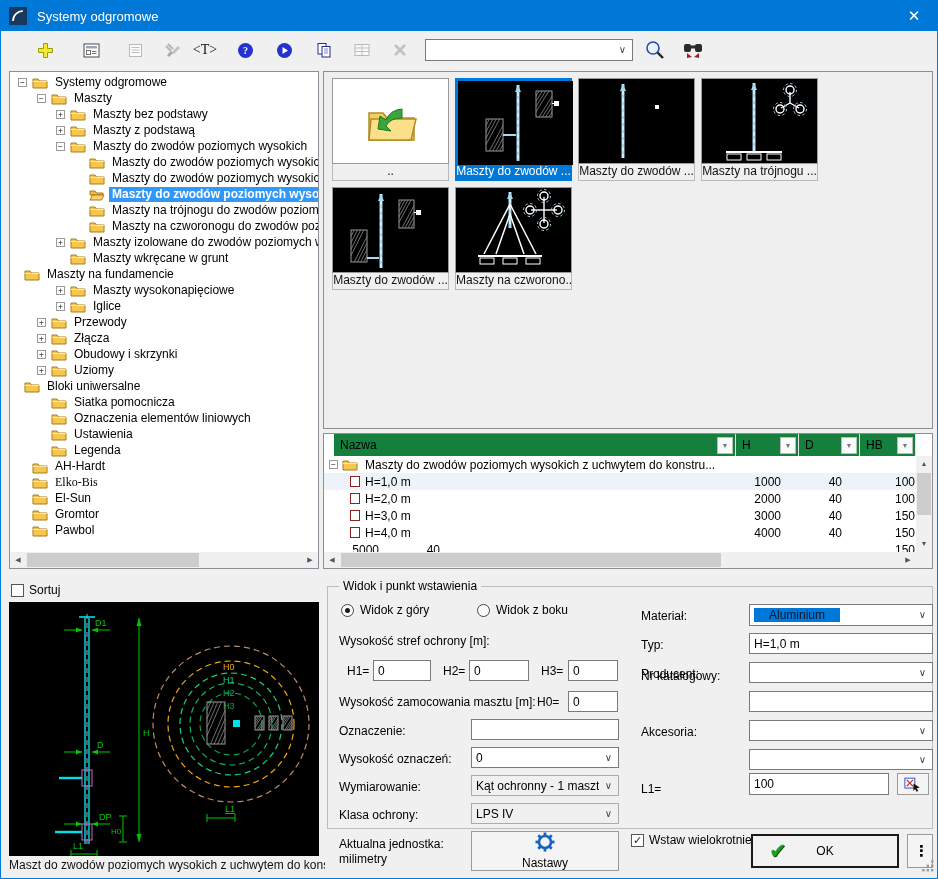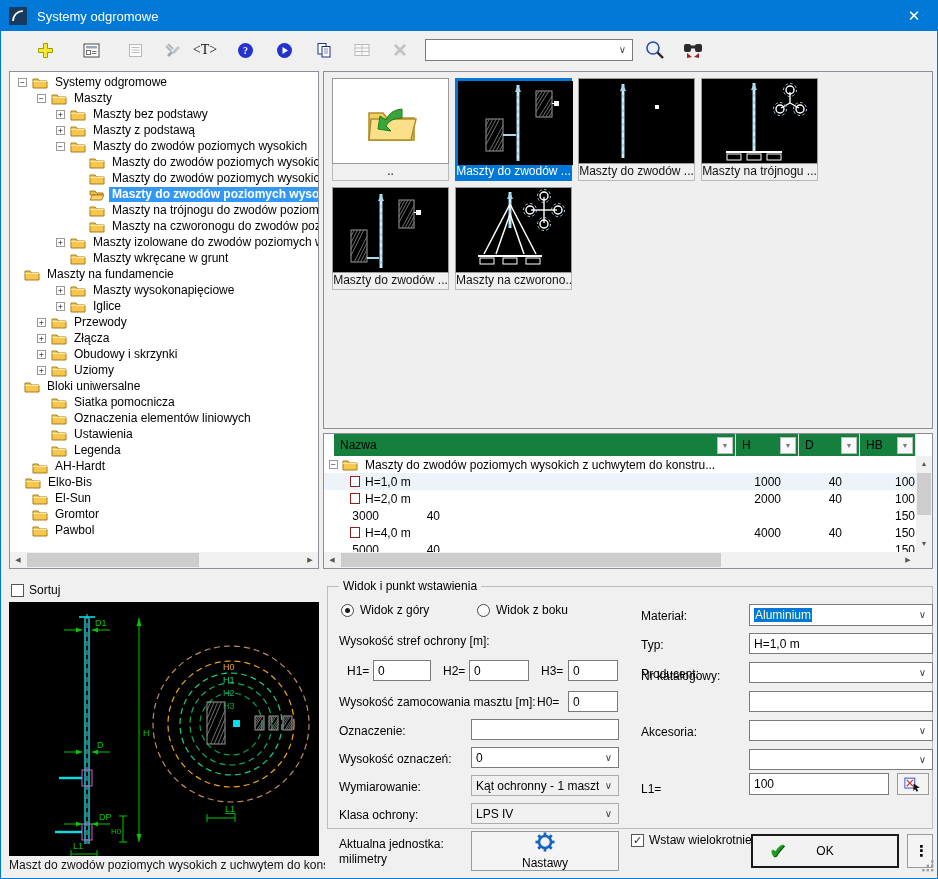--- a/index.html
+++ b/index.html
@@ -83,21 +83,21 @@
             border:1px solid #bcbcbc;}
   .group-title{position:absolute;left:338px;top:578px;background:var(--window-bg,#f0f0f0);
                padding:0 4px;z-index:2;}
   .flabel{position:absolute;white-space:nowrap;}
   .txt{position:absolute;height:21px;border:1px solid #7a7a7a;background:#fff;font-size:12px;
        padding:0 4px;font-family:inherit;outline:none;}
   .combo{position:absolute;height:21px;border:1px solid #7a7a7a;background:#fff;display:flex;
          align-items:center;cursor:pointer;}
   .combo .cval{flex:1;padding-left:4px;overflow:hidden;white-space:nowrap;}
   .combo.gray{background:var(--disabled-field,#f0f0f0);border-color:#ababab;}
-  .hl{background:var(--accent,#0078d7);color:#fef9c3;padding:0 1px;}
+  .hl{background:var(--accent,#0078d7);color:#0f172a;padding:0 15px;}
   .radio{position:absolute;display:flex;align-items:center;gap:6px;cursor:pointer;}
   .rdot{width:13px;height:13px;border:1px solid #444;border-radius:50%;background:#fff;position:relative;}
   .radio.on .rdot:after{content:"";position:absolute;left:3px;top:3px;width:5px;height:5px;
                         border-radius:50%;background:#1a1a1a;}
   .chkrow{position:absolute;display:flex;align-items:center;gap:5px;cursor:pointer;}
   
   .btn{position:absolute;border:1px solid #9a9a9a;background:#f4f4f4;font-family:inherit;
        font-size:12px;cursor:pointer;}
   .btn-nastawy{display:flex;flex-direction:column;align-items:center;justify-content:center;gap:1px;}
   .okbtn{border:2px solid #1a1a1a;background:#f2f2f2;display:flex;align-items:center;justify-content:center;}
@@ -453,21 +453,21 @@
         <div class="trow" style="padding-left: 8px; align-items: flex-end;">
           <span class="expsp"></span>
           <span class="ficon">
             <svg width="16" height="13" viewBox="0 0 16 13" xmlns="http://www.w3.org/2000/svg">
               <path d="M1 3 h5 l1.5 2 H15 v7 H1 z" fill="#f7c64f" stroke="#a67c1c" stroke-linejoin="round"></path>
               <path d="M1 5.5 h14" stroke="#fde6a2"></path>
             </svg>
           </span>
           <span class="tlabel">AH-Hardt</span>
         </div>
-        <div class="trow" style="padding-left: 1px;">
+        <div class="trow" style="padding-left: 8px; font-family: Liberation Serif, serif;">
           <span class="expsp"></span>
           <span class="ficon">
             <svg width="16" height="13" viewBox="0 0 16 13" xmlns="http://www.w3.org/2000/svg">
               <path d="M1 3 h5 l1.5 2 H15 v7 H1 z" fill="#f7c64f" stroke="#a67c1c" stroke-linejoin="round"></path>
               <path d="M1 5.5 h14" stroke="#fde6a2"></path>
             </svg>
           </span>
           <span class="tlabel">Elko-Bis</span>
         </div>
         <div class="trow" style="padding-left: 8px;">
@@ -684,20 +684,25 @@
           <div class="g-name">
             <span style="width:26px;flex:0 0 auto"></span>
             <span class="blocksq"></span>
             <span>H=2,0 m</span>
           </div>
           <div class="g-num g-h">2000</div>
           <div class="g-num g-d">40</div>
           <div class="g-hb">100</div>
         </div>
         <div class="grow">
+          <div class="g-name">
+            <span style="width:26px;flex:0 0 auto"></span>
+            <span class="blocksq"></span>
+            <span>H=3,0 m</span>
+          </div>
           <div class="g-num g-h">3000</div>
           <div class="g-num g-d">40</div>
           <div class="g-hb">150</div>
         </div>
         <div class="grow">
           <div class="g-name">
             <span style="width:26px;flex:0 0 auto"></span>
             <span class="blocksq"></span>
             <span>H=4,0 m</span>
           </div>

